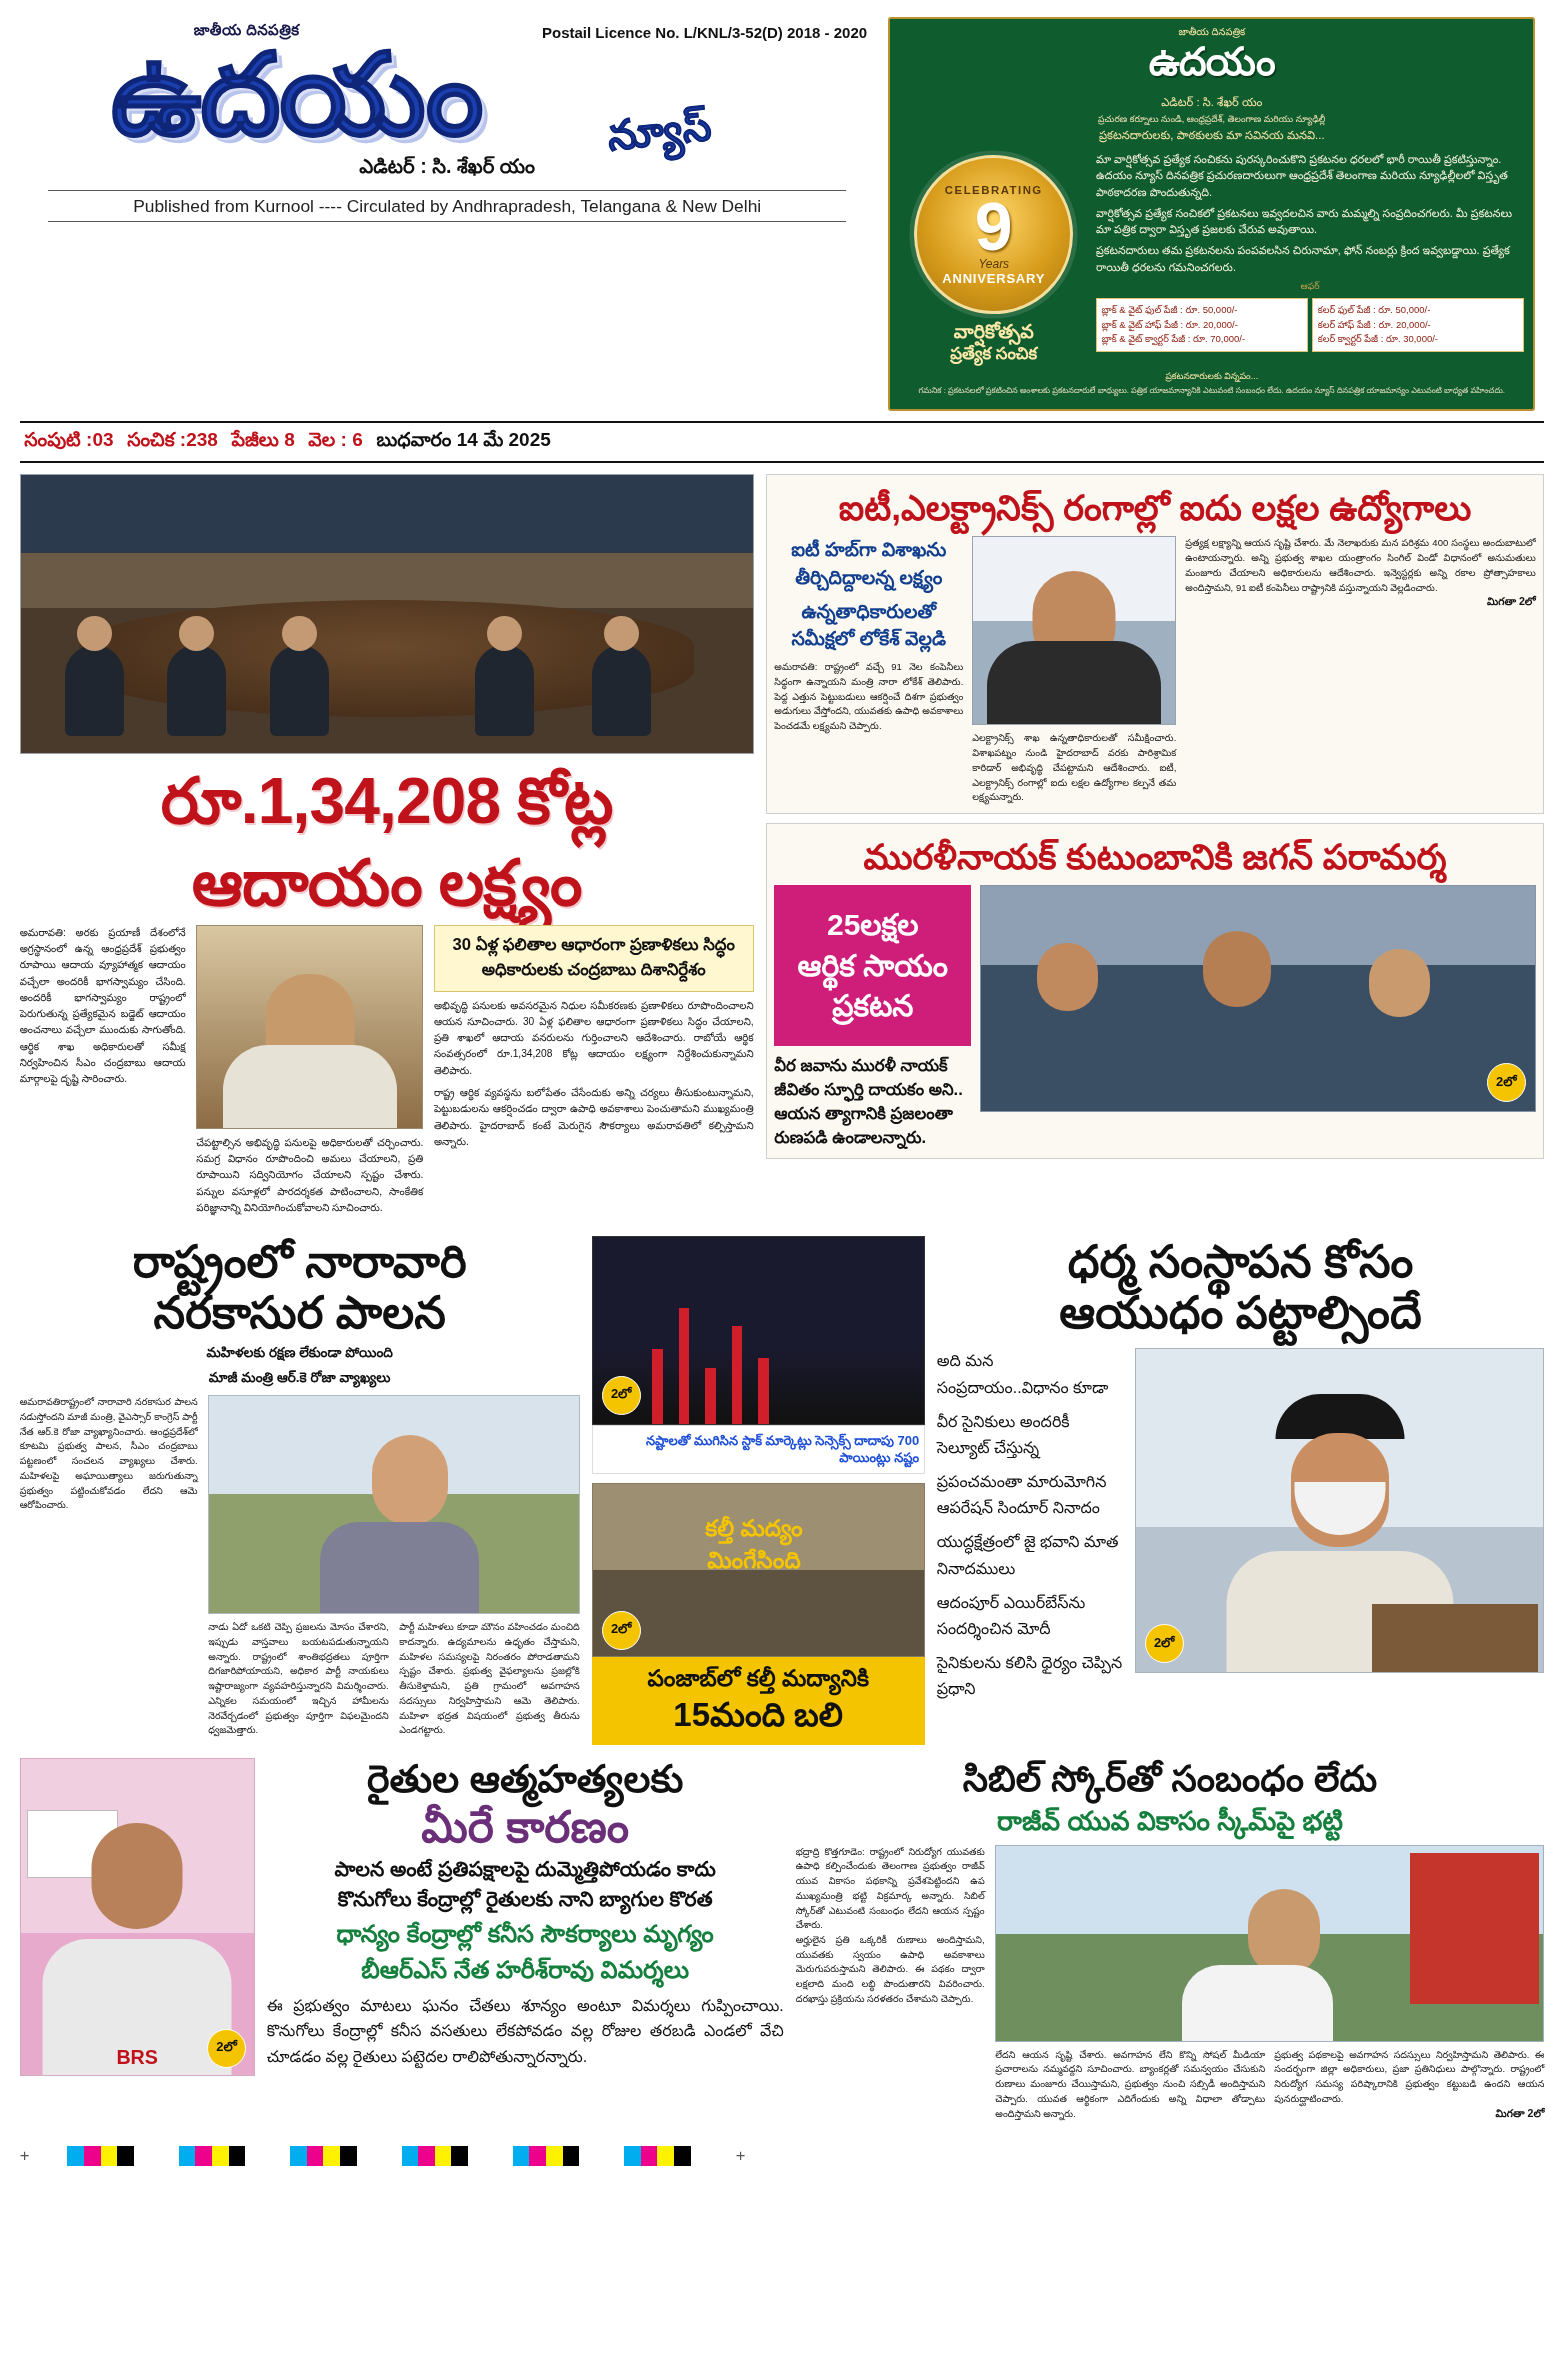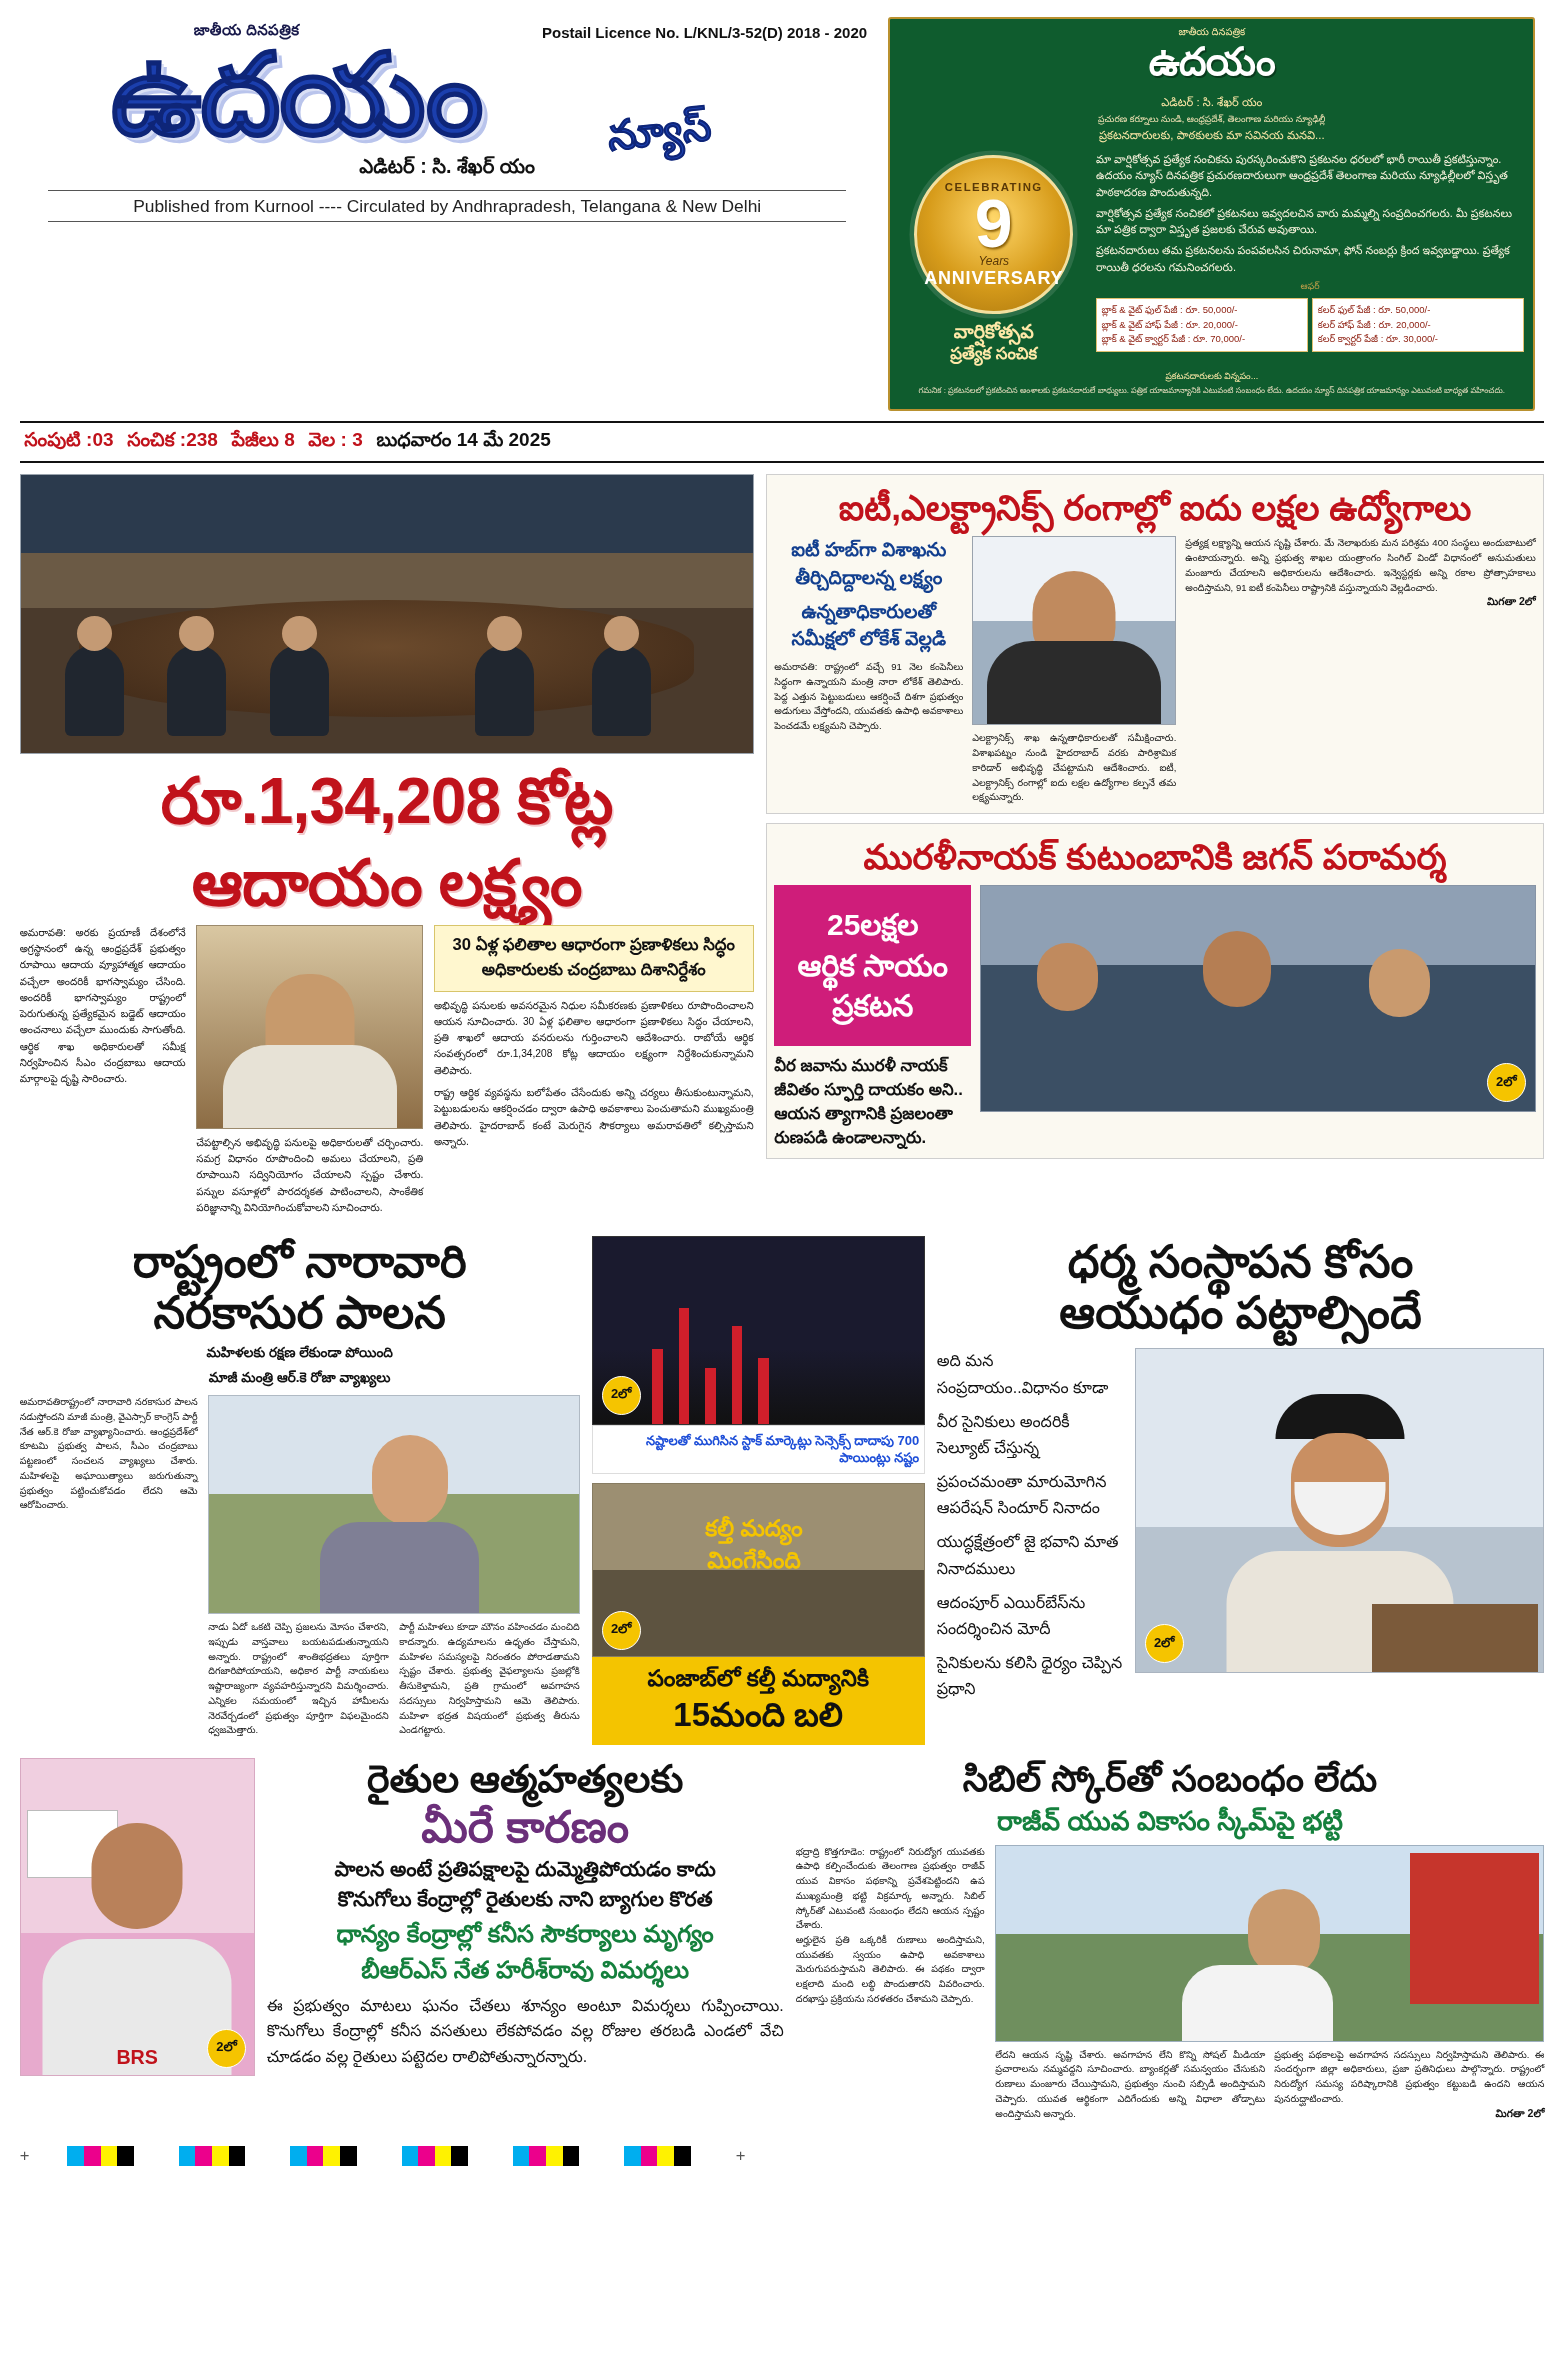--- a/index.html
+++ b/index.html
@@ -55,21 +55,21 @@
   .ad-badge { width:189px; text-align:center; }
   .seal {
     width:159px; height:159px; margin:4.5px auto 0; border-radius:50%;
     background:radial-gradient(circle at 50% 40%, #ffd76a 0%, #d79c1b 55%, #a8740d 100%);
     border:3.8px solid #f3e0a0; display:flex; flex-direction:column; align-items:center; justify-content:center;
     color:#5a3907; box-shadow:0 0 0 4.5px rgba(255,255,255,.12);
   }
   .seal .cel { font-size:11.4px; letter-spacing:1.5px; font-weight:bold;}
   .seal .nine { font-size:68px; font-weight:bold; line-height:.9; color:#fff; text-shadow:1.5px 1.5px 2.3px #8a5f08;}
   .seal .yrs { font-size:12px; font-style:italic; }
-  .seal .ann { font-size:18px; font-weight:bold; letter-spacing:0.8px; color:#fff; }
+  .seal .ann { font-size:13px; font-weight:bold; letter-spacing:0.8px; color:#fff; }
   .badge-cap { font-size:19px; color:#ffe9a8; font-weight:bold; margin-top:6px; line-height:1.25; }
   .ad-text { flex:1; font-size:11px; line-height:1.5; color:#fdf6e0; }
   .ad-text p { margin:0 0 4.5px 0; }
   .rate-box { margin-top:4.5px; display:flex; gap:4.5px; }
   .rate-col { flex:1; background:#fff; color:#8b1a0b; font-size:9.5px; padding:4.5px; border:0.8px solid #e0c070; line-height:1.5;}
   .rate-head { text-align:center; color:#c2a049; font-size:9px; }
   .ad-foot { text-align:center; font-size:9px; color:#ffe9a8; margin-top:6px; }
   .ad-note { font-size:8px; color:#eadfc0; text-align:center; line-height:1.35; margin-top:3px;}
 
   
@@ -245,21 +245,21 @@
       </div>
       <div class="ad-foot">ప్రకటనదారులకు విన్నపం...</div>
       <div class="ad-note">గమనిక : ప్రకటనలలో ప్రకటించిన అంశాలకు ప్రకటనదారులే బాధ్యులు. పత్రిక యాజమాన్యానికి ఎటువంటి సంబంధం లేదు. ఉదయం న్యూస్ దినపత్రిక యాజమాన్యం ఎటువంటి బాధ్యత వహించదు.</div>
     </div>
   </div>
 
   <div class="dateline">
     <span class="dl-red">సంపుటి :03</span>
     <span class="dl-red">సంచిక :238</span>
     <span class="dl-red">పేజీలు 8</span>
-    <span class="dl-red">వెల : 3</span>
+    <span class="dl-red">వెల : 6</span>
     <span class="dl-black">బుధవారం  14  మే  2025</span>
     <span class="dl-spacer"></span>
   </div>
 
   <div class="row">
     <div class="col-left">
       <div class="photo conf-photo">
         <div class="conf-table"></div>
         <div class="p-person" style="left:6%"></div>
         <div class="p-person" style="left:20%"></div>

